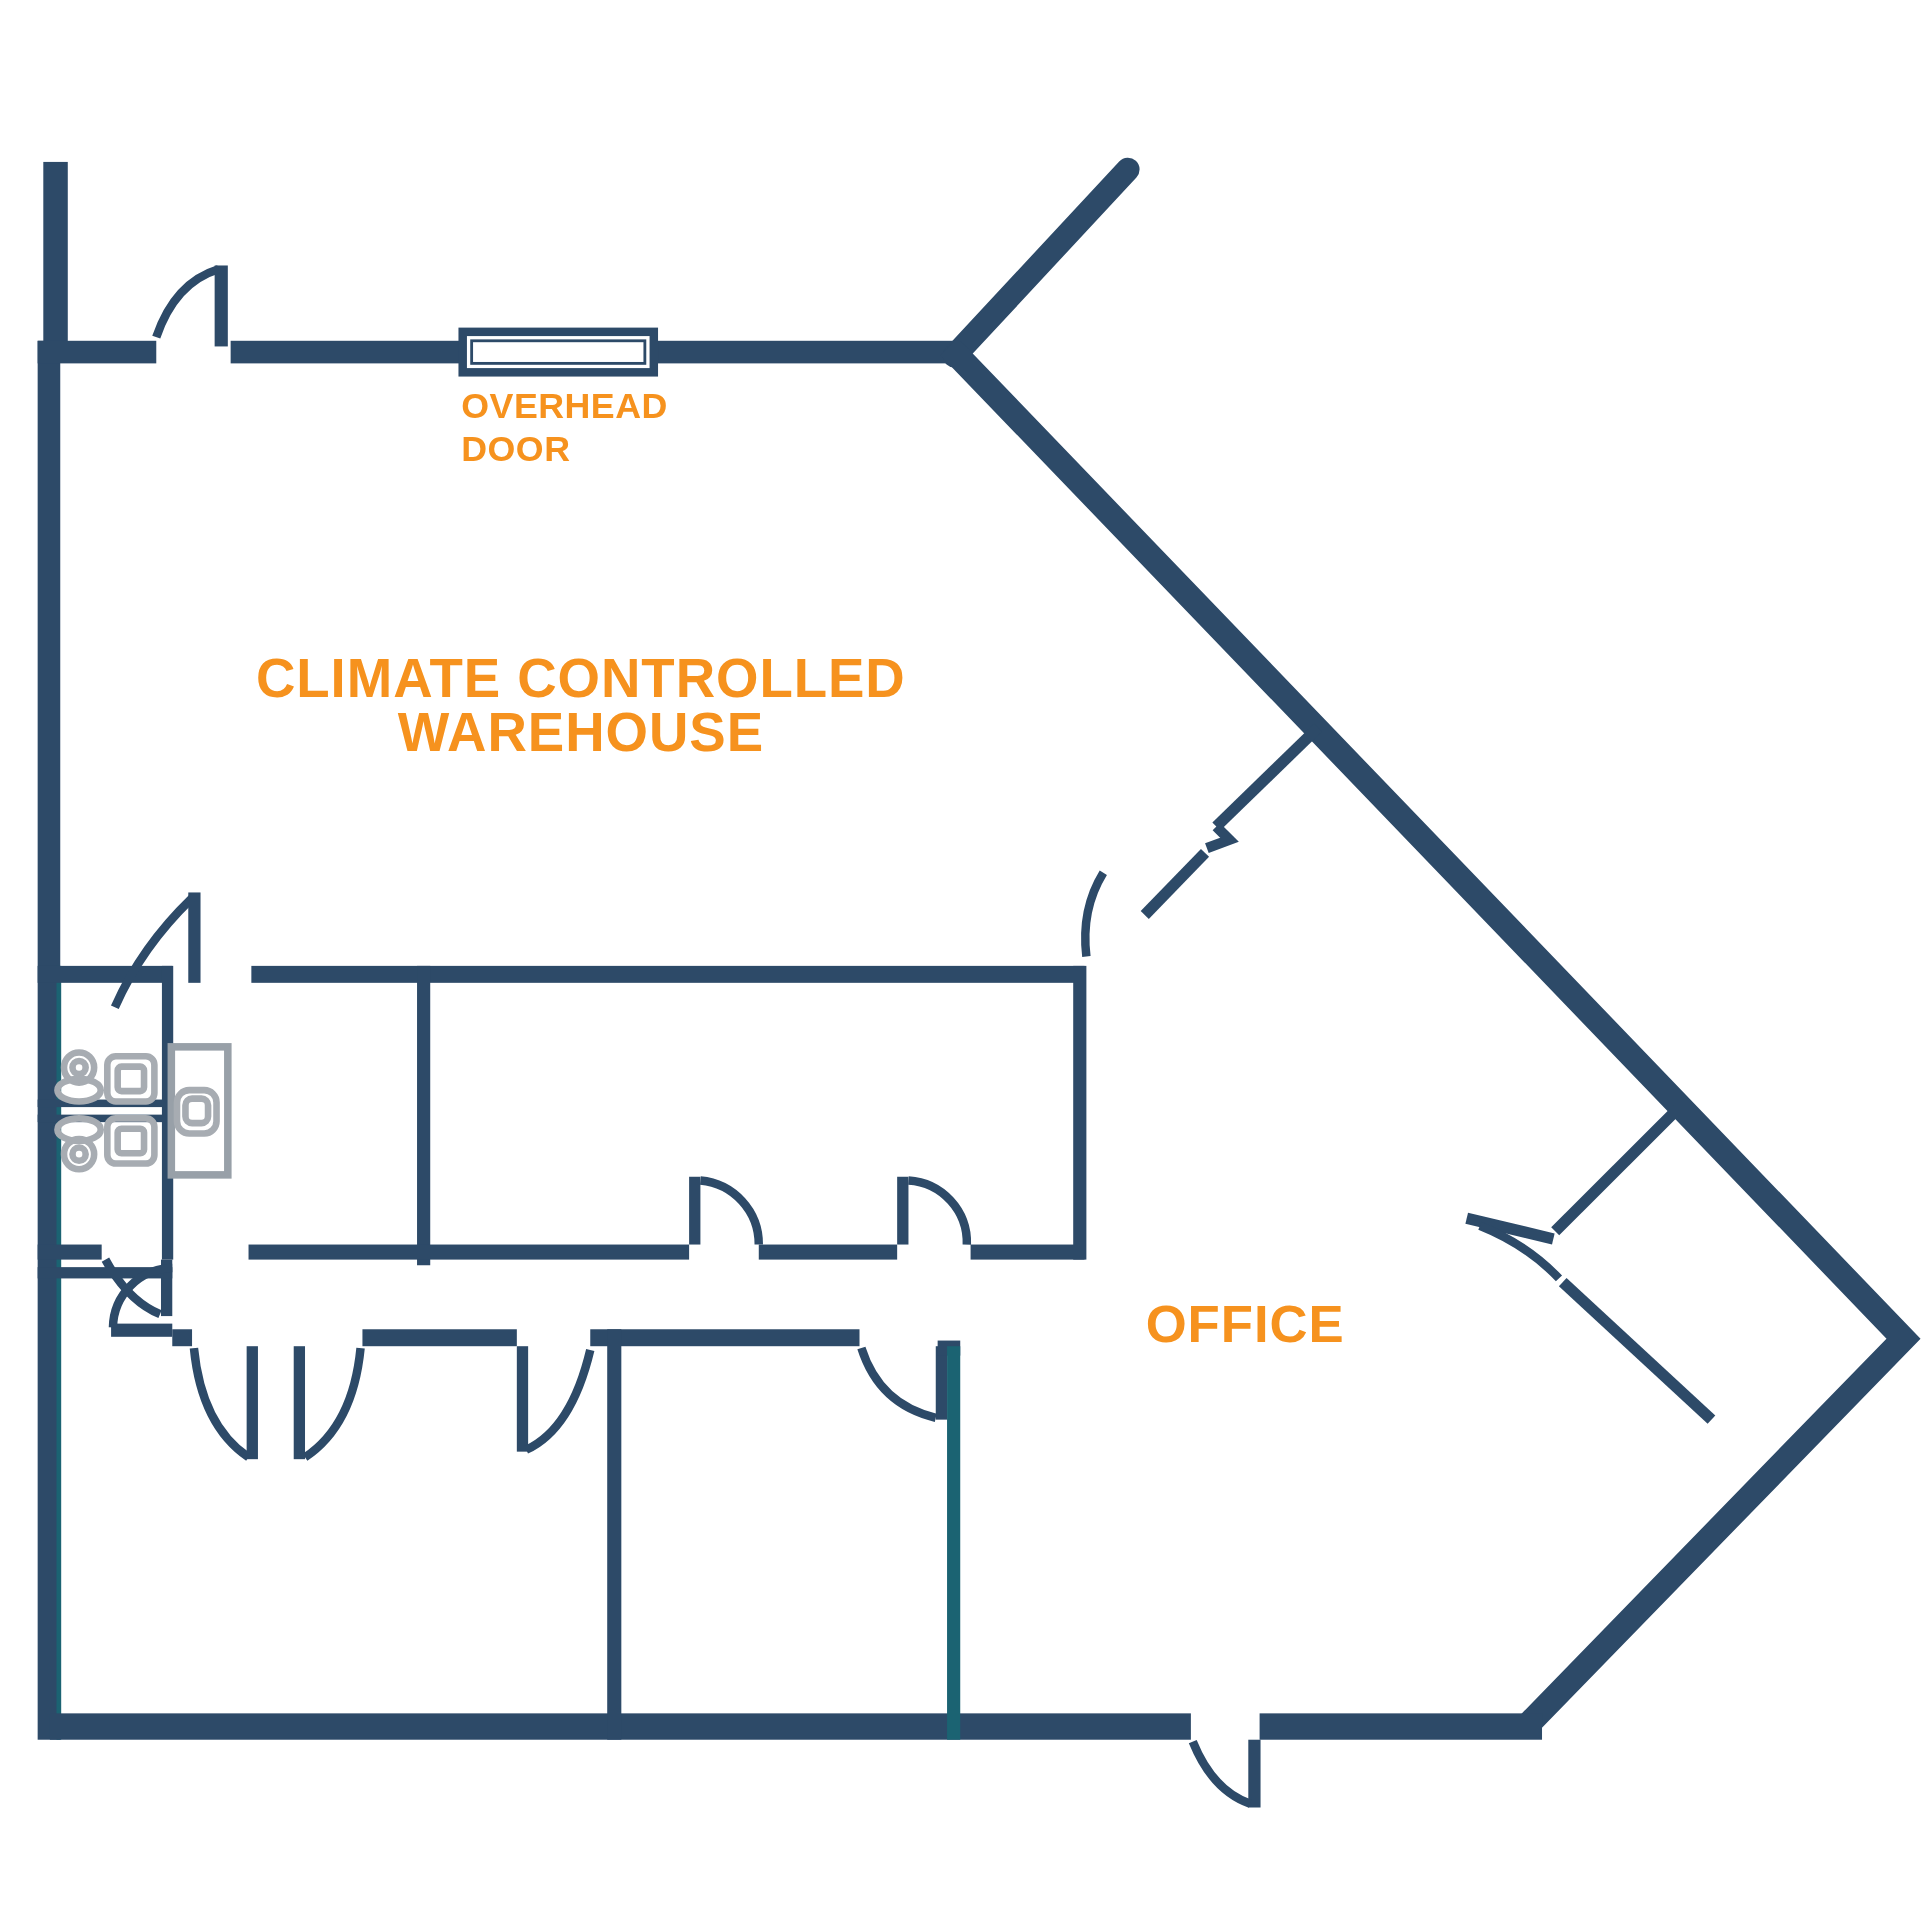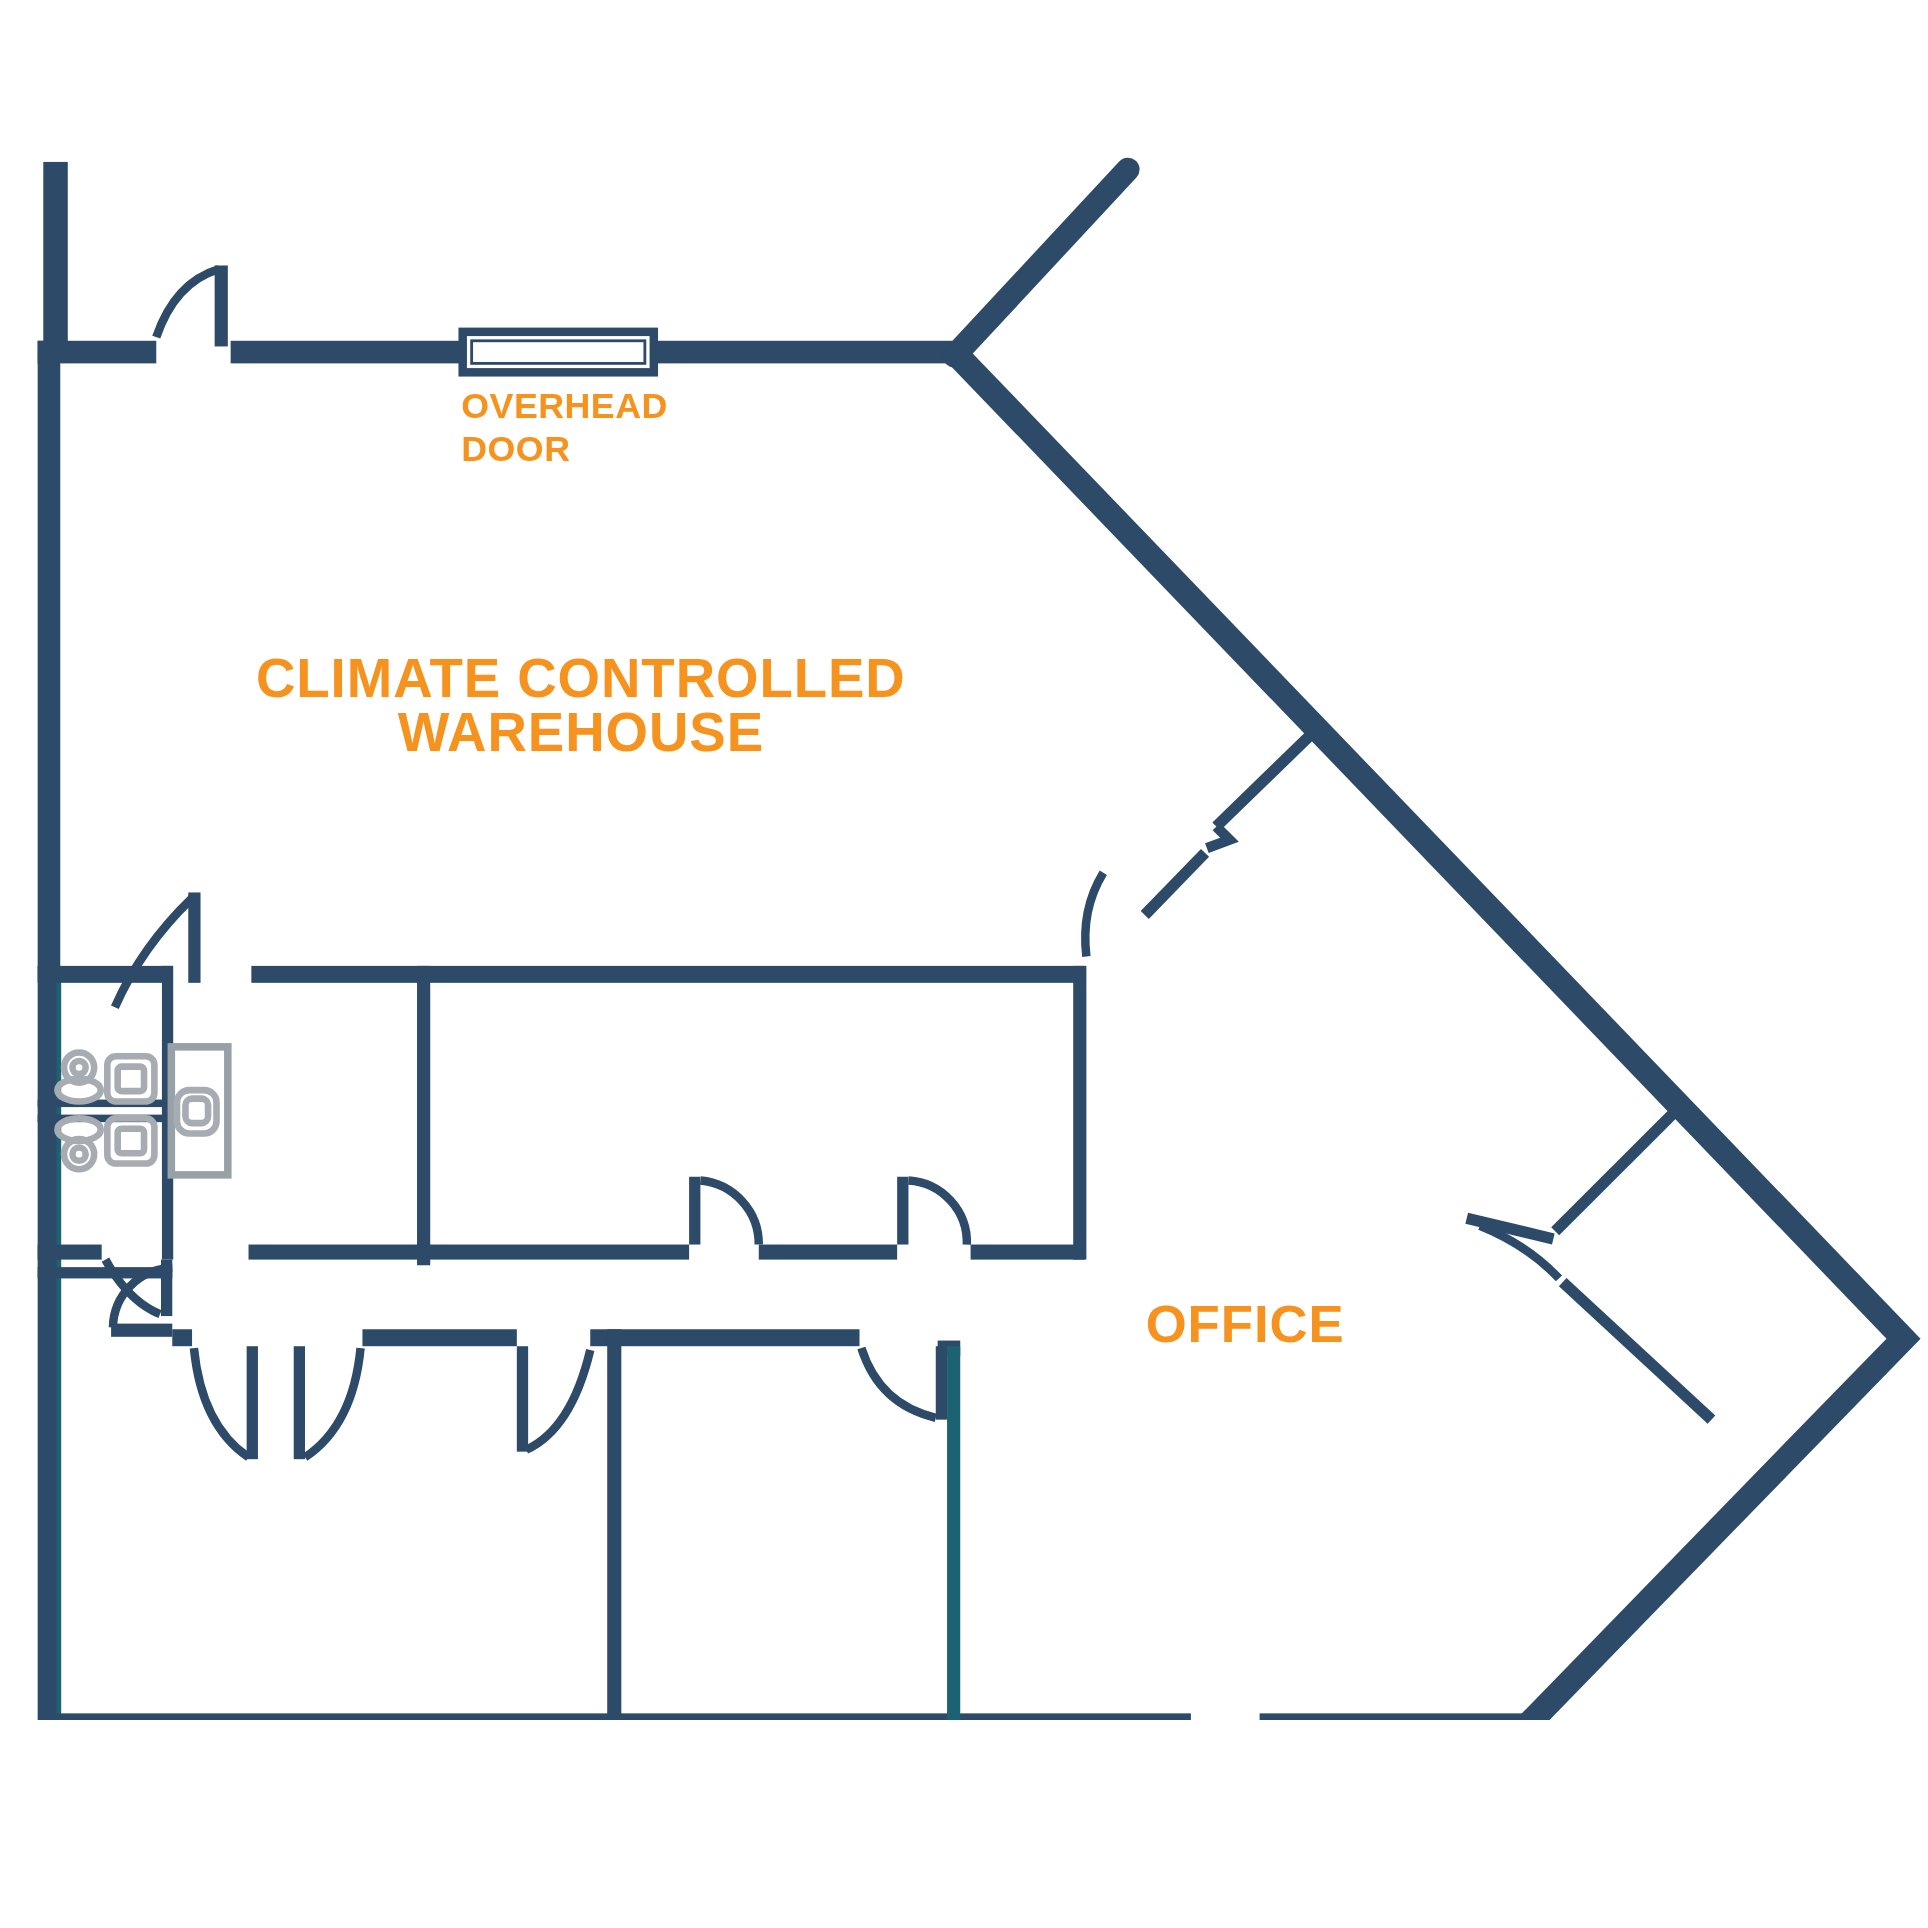--- a/index.html
+++ b/index.html
@@ -1,20 +1,20 @@
 <!DOCTYPE html>
 <html style="--wall: #2D4A68; --teal: #1B6372; --orange: #F6921E; --gray: #A7ACB2; --desk: #98A0A8; --bg: #FFFFFF;font-size:15px"><head>
 <meta charset="utf-8">
 <style>
   :root{
     --wall:#2D4A68; --teal:#1B6372; --orange:#F6921E;
     --gray:#A7ACB2; --desk:#98A0A8; --bg:#FFFFFF;
   }
   html,body{margin:0;padding:0;background:var(--bg);}
-  .plan-wrap{width:1928px;height:1720px;background:var(--bg);}
+  .plan-wrap{width:1928px;height:1928px;background:var(--bg);}
   svg{display:block;}
   .wall{fill:var(--wall);}
   .wall-line{stroke:var(--wall);fill:none;}
   .teal-wall{fill:var(--teal);}
   .arc{stroke:var(--wall);fill:none;stroke-width:9;}
   .thin{stroke-width:12;}
   .fixture{stroke:var(--gray);fill:none;stroke-width:7;}
   .desk{stroke:var(--desk);fill:none;stroke-width:8;}
   .door-white{fill:var(--bg);}
   .door-inner{stroke:var(--wall);fill:none;stroke-width:3;}

